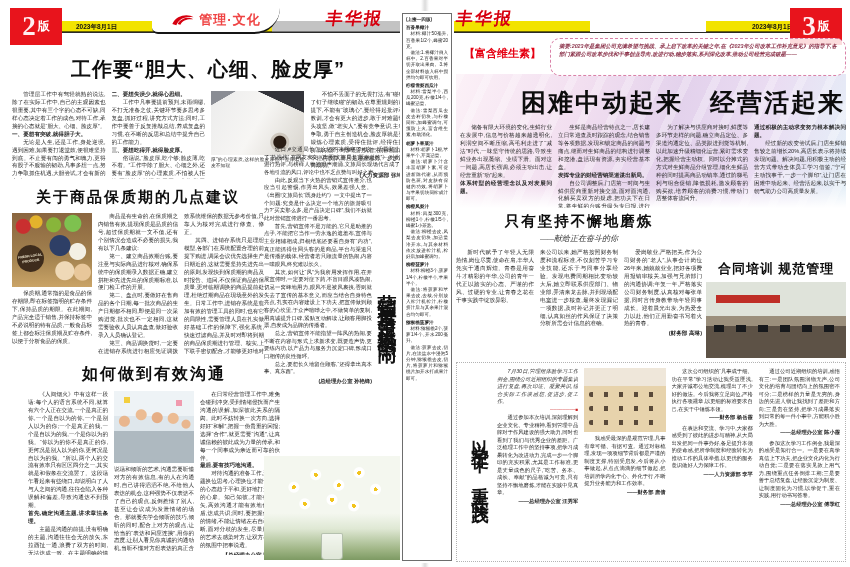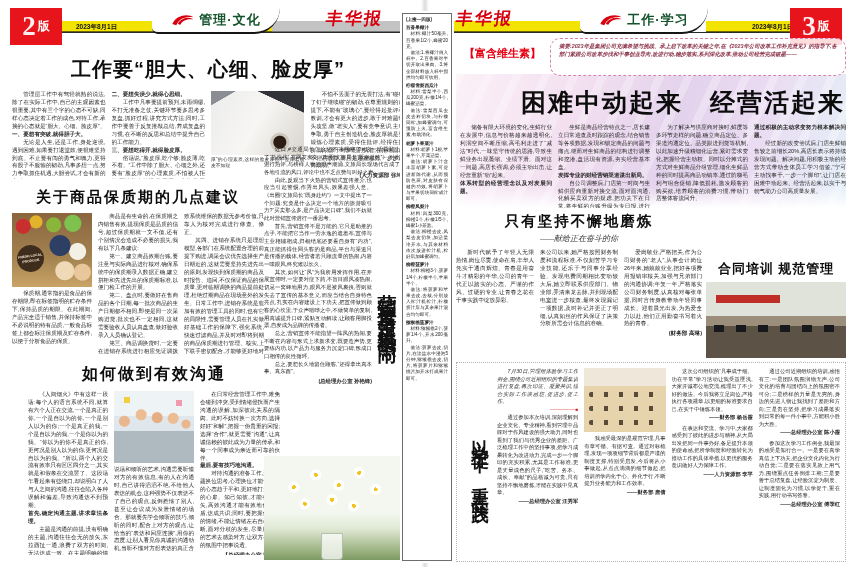--- a/index.html
+++ b/index.html
@@ -10,21 +10,21 @@
 
 .pnbox{width:52px;height:37px;background:#e8141c;display:flex;align-items:center;justify-content:center;gap:2px;}
 .pn{font-size:27px;font-weight:900;color:#ffeef0;font-family:"Liberation Serif",serif;line-height:1;}
 .pw{font-size:12px;font-weight:700;color:#fff;}
 .bar{height:11px;}
 .yellow{background:#f2e300;border-bottom:1px solid #6b6400;}
 .gray{background:#c3c3c3;border-bottom:1px solid #777;}
 .rule{height:1px;background:#2a2a2a;width:358px;}
 .date{font-size:6.5px;color:#111;line-height:11px;padding-left:14px;font-weight:700;}
 .bubble{width:128px;height:26px;background:#fff;border-bottom:2.5px solid #151515;border-bottom-right-radius:26px;border-bottom-left-radius:6px;display:flex;align-items:center;justify-content:center;gap:4px;}
-.section{font-size:13px;font-weight:900;color:#14532d;letter-spacing:1px;}
+.section{font-size:13px;font-weight:900;color:#ef4444;letter-spacing:1px;}
 .paper{font-size:17px;font-weight:900;color:#d6000f;font-family:"Liberation Serif",serif;transform:skewX(-8deg);letter-spacing:2px;}
 .fold{background:linear-gradient(to right,rgba(0,0,0,0),rgba(0,0,0,.14),rgba(0,0,0,0));}
 
 .jt{font-size:5.6px;line-height:1.42;text-align:justify;color:#262626;overflow:hidden;}
 .jt p{text-indent:2em;}
 .jt p.nin{text-indent:0;}
 .lead{font-weight:700;}
 .sig{font-weight:700;text-align:right;text-indent:0 !important;margin-top:2px;}
 .cols{display:flex;gap:6px;}
 .col{flex:1;overflow:hidden;}
@@ -119,27 +119,20 @@
     <div class="abs paper" style="left:316px;top:-1px;">丰华报</div>
   </div>
 
   <div class="abs" style="left:430px;top:8px;width:412px;height:42px;">
     <div class="abs bar yellow" style="left:20px;top:13px;width:140px;"></div>
     <div class="abs bar yellow" style="left:276px;top:13px;width:134px;">
       <div class="date" style="padding-left:46px;">2023年8月1日</div>
     </div>
     <div class="abs rule" style="left:20px;top:24px;width:390px;"></div>
     <div class="abs paper" style="left:26px;top:-1px;">丰华报</div>
-    <div class="abs bubble" style="left:150px;top:0;">
-      <svg width="24" height="14" viewBox="0 0 36 20">
-          <path d="M2 16 C8 2 26 0 34 6 C26 4 12 6 8 18 Z" fill="#d6000f"></path>
-          <path d="M10 16 C16 6 28 5 33 9 C26 8 17 10 14 17 Z" fill="#d6000f"></path>
-        </svg>
-      <span class="section">工作·学习</span>
-    </div>
     <div class="abs pnbox" style="left:360px;top:0;">
       <span class="pn">3</span>
         <span class="pw">版</span>
     </div>
   </div>
 
   <div class="abs" style="left:12px;top:56px;width:392px;height:130px;">
     <div class="h-big" style="font-size:20px;letter-spacing:1px;">工作要“胆大、心细、脸皮厚”</div>
     <div class="cols" style="margin-top:8px;height:88px;">
       <div class="col jt">

